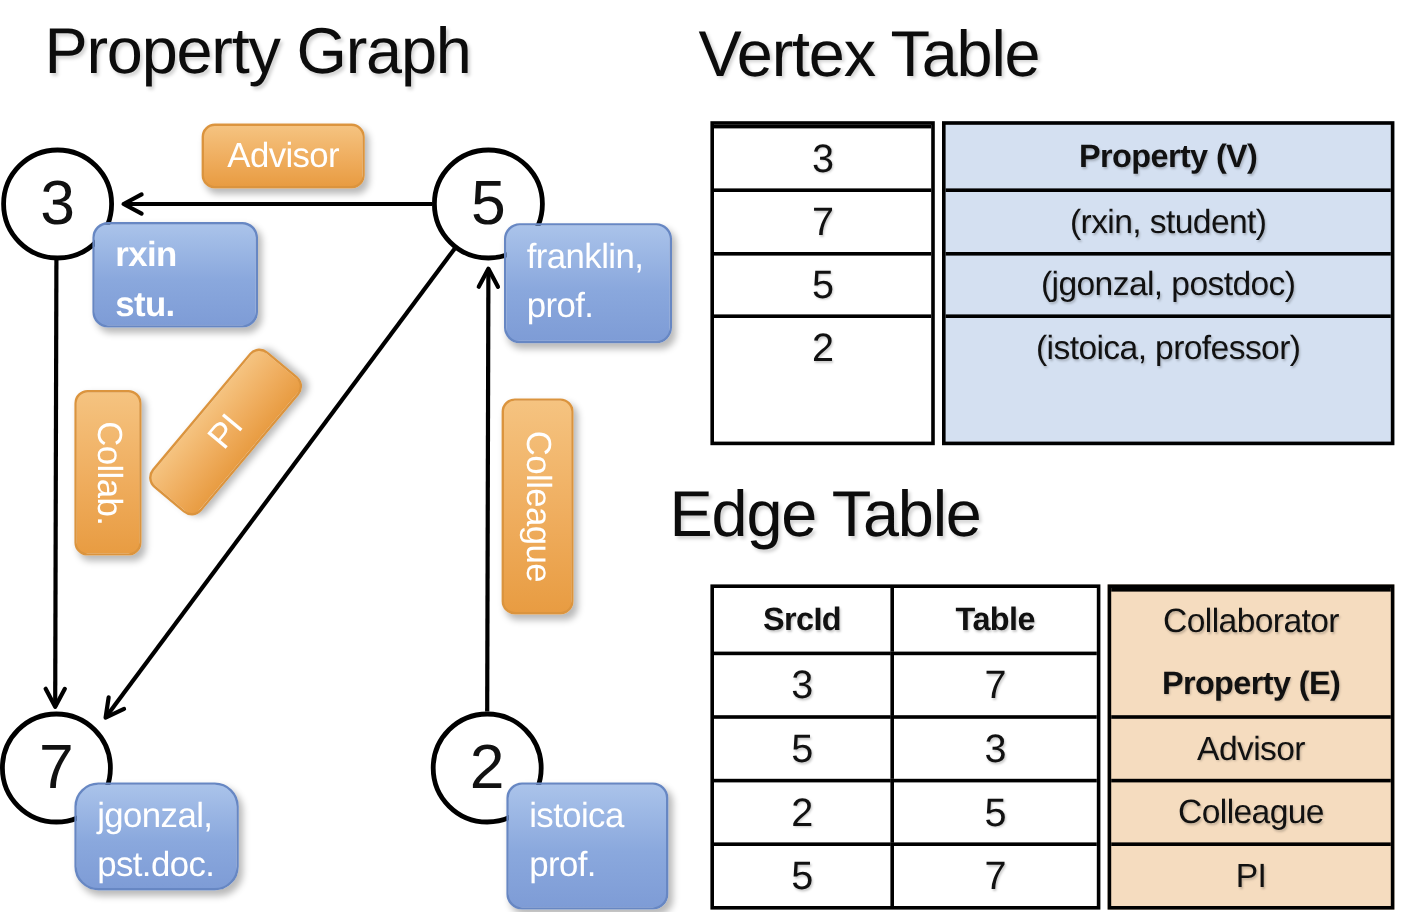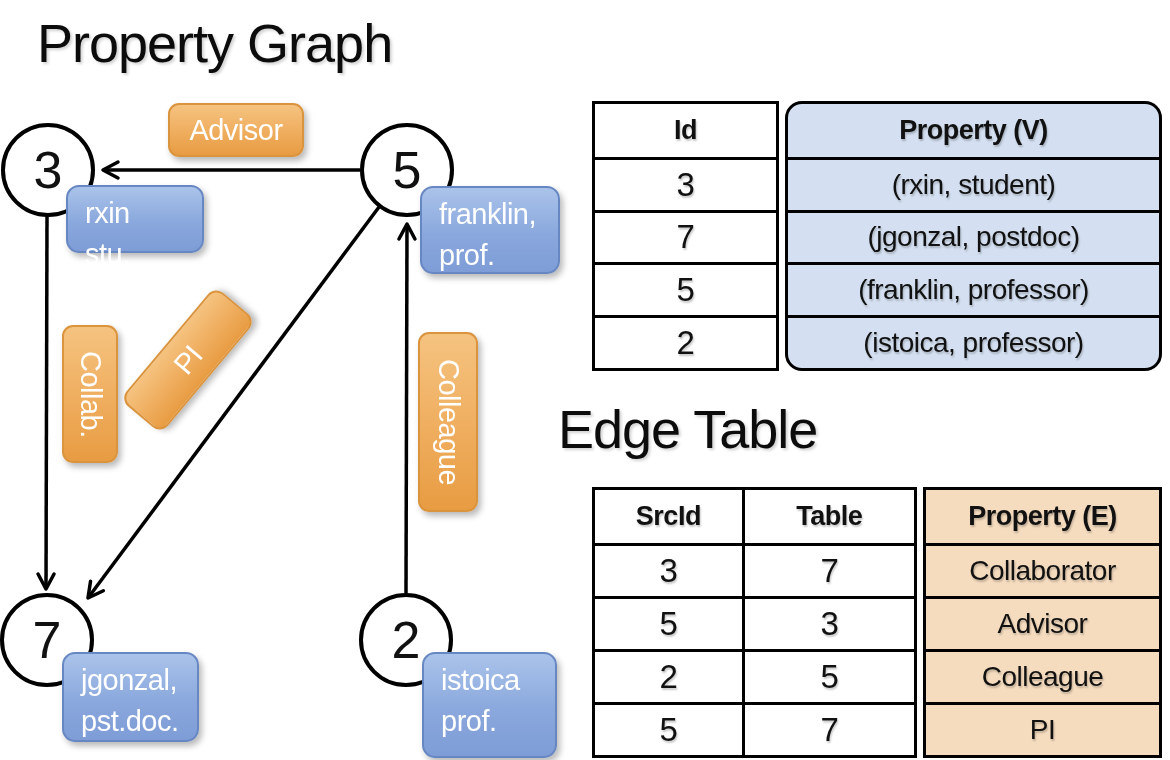--- a/index.html
+++ b/index.html
@@ -48,104 +48,103 @@
         text-shadow:1px 1.5px 2px rgba(0,0,0,0.22);}
   .cell.nt{border-top:none;}
   .cell.vl{border-left:3px solid #000;}
   .hdr{font-weight:bold;font-size:27px;}
   .num{font-size:33px;}
   .txt{font-size:28px;}
   .bluebg{background:#d4e0f1;}
   .tanbg{background:#f5dcbf;}
   .vtable{left:592px;top:101px;width:570px;height:270px;}
   .vtable .idcol{width:187px;}
-  .vtable .propcol{flex:1;border-radius:17px;}
+  .vtable .propcol{flex:1;}
   .etable{left:592px;top:487px;width:570px;height:271px;}
   .etable .srccol{width:325px;}
   .etable .propcol{flex:1;}
 </style>
 </head>
 <body>
 
 <div class="stage">
 
   <div class="title title-graph">Property Graph</div>
+  <div class="title title-vertex">Vertex Table</div>
   <div class="title title-edge">Edge Table</div>
 
   <svg class="edges-svg" width="585" height="760" viewBox="0 0 585 760">
     <defs>
       <marker id="arrow" viewBox="0 0 22 22" refX="19" refY="11" markerWidth="22" markerHeight="22" markerUnits="userSpaceOnUse" orient="auto">
         <path d="M4,3 L19,11 L4,19" fill="none" stroke="#000" stroke-width="3.5" stroke-linecap="round" stroke-linejoin="round"></path>
       </marker>
     </defs>
     <line x1="360" y1="170" x2="103" y2="170" stroke="#000" stroke-width="3.5" marker-end="url(#arrow)"></line>
     <line x1="47" y1="216" x2="46" y2="589" stroke="#000" stroke-width="3.5" marker-end="url(#arrow)"></line>
     <line x1="379" y1="207" x2="88" y2="598" stroke="#000" stroke-width="3.5" marker-end="url(#arrow)"></line>
     <line x1="406" y1="593" x2="407" y2="224" stroke="#000" stroke-width="3.5" marker-end="url(#arrow)"></line>
   </svg>
 
   <div class="node" style="left:1px;top:123px;">3</div>
   <div class="node" style="left:360px;top:123px;">5</div>
   <div class="node" style="left:0px;top:593px;">7</div>
   <div class="node" style="left:359px;top:593px;">2</div>
 
-  <div class="vprop" style="left:66px;top:185px;width:138px;height:68px;">
+  <div class="vprop" style="left:77px;top:185px;width:138px;height:88px;font-weight:bold;">
     <span>rxin</span>
     <span>stu.</span>
   </div>
-  <div class="vprop" style="left:420px;top:186px;width:140px;height:88px;">
+  <div class="vprop" style="left:420px;top:186px;width:140px;height:100px;">
     <span>franklin,</span>
     <span>prof.</span>
   </div>
-  <div class="vprop" style="left:62px;top:652px;width:137px;height:90px;">
+  <div class="vprop" style="left:62px;top:652px;width:137px;height:90px;border-radius:20px;">
     <span>jgonzal,</span>
     <span>pst.doc.</span>
   </div>
   <div class="vprop" style="left:422px;top:652px;width:135px;height:106px;">
     <span>istoica</span>
     <span>prof.</span>
   </div>
 
   <div class="eprop" style="left:168px;top:103px;width:136px;height:54px;">Advisor</div>
   <div class="eprop vertical" style="left:62px;top:325px;width:56px;height:138px;">Collab.</div>
   <div class="eprop tilted" style="left:114px;top:333px;width:148px;height:54px;">PI</div>
   <div class="eprop vertical" style="left:418px;top:332px;width:60px;height:180px;">Colleague</div>
 
   <div class="tbl vtable">
     <div class="sub rows5 idcol">
-      <div class="cell hdr nt">Id</div>
       <div class="cell num">3</div>
       <div class="cell num">7</div>
       <div class="cell num">5</div>
       <div class="cell num">2</div>
     </div>
     <div class="sub rows5 propcol bluebg">
       <div class="cell hdr nt">Property (V)</div>
       <div class="cell txt">(rxin, student)</div>
       <div class="cell txt">(jgonzal, postdoc)</div>
-      <div class="cell txt">(franklin, professor)</div>
       <div class="cell txt">(istoica, professor)</div>
     </div>
   </div>
 
   <div class="tbl etable">
     <div class="sub rows5 srcdst srccol">
       <div class="cell hdr nt">SrcId</div>
       <div class="cell hdr nt vl">Table</div>
       <div class="cell num">3</div>
       <div class="cell num vl">7</div>
       <div class="cell num">5</div>
       <div class="cell num vl">3</div>
       <div class="cell num">2</div>
       <div class="cell num vl">5</div>
       <div class="cell num">5</div>
       <div class="cell num vl">7</div>
     </div>
     <div class="sub rows5 propcol tanbg">
+      <div class="cell txt">Collaborator</div>
       <div class="cell hdr nt">Property (E)</div>
-      <div class="cell txt">Collaborator</div>
       <div class="cell txt">Advisor</div>
       <div class="cell txt">Colleague</div>
       <div class="cell txt">PI</div>
     </div>
   </div>
 
 </div>
 
 </body></html>

